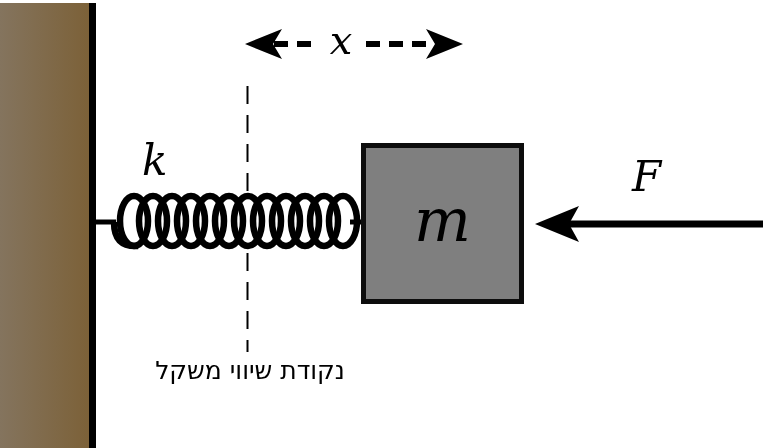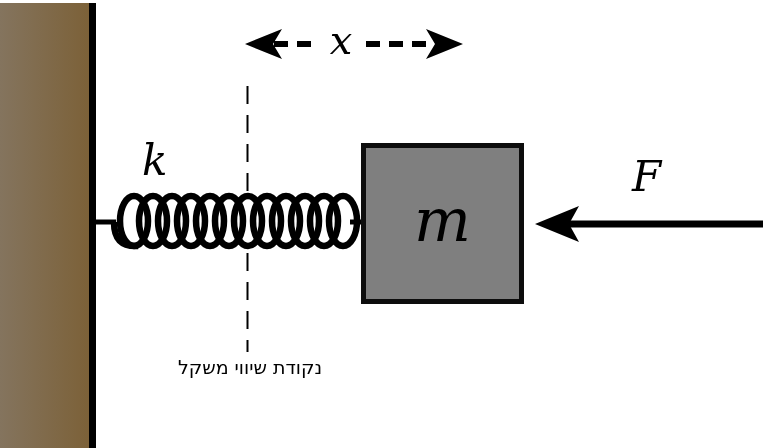--- a/index.html
+++ b/index.html
@@ -62,21 +62,21 @@
   }
   .label-k { left: 142px; top: 140px; font-size: 42px; }
   .label-x { left: 318px; top: 20px; width: 46px; text-align: center; font-size: 40px; }
   .label-m { font-style: italic; font-size: 60px; line-height: 1; transform: translateY(-4px); }
   .label-f { left: 632px; top: 156px; font-size: 42px; }
   .caption {
     position: absolute;
     left: 145px; top: 356px;
     width: 210px;
     text-align: center;
-    font-size: 19px;
+    font-size: 25px;
     font-family: "DejaVu Sans", "Liberation Sans", sans-serif;
     direction: rtl;
   }
 </style>
 </head>
 <body>
 
 <div class="canvas">
 
   <div class="wall"></div>

